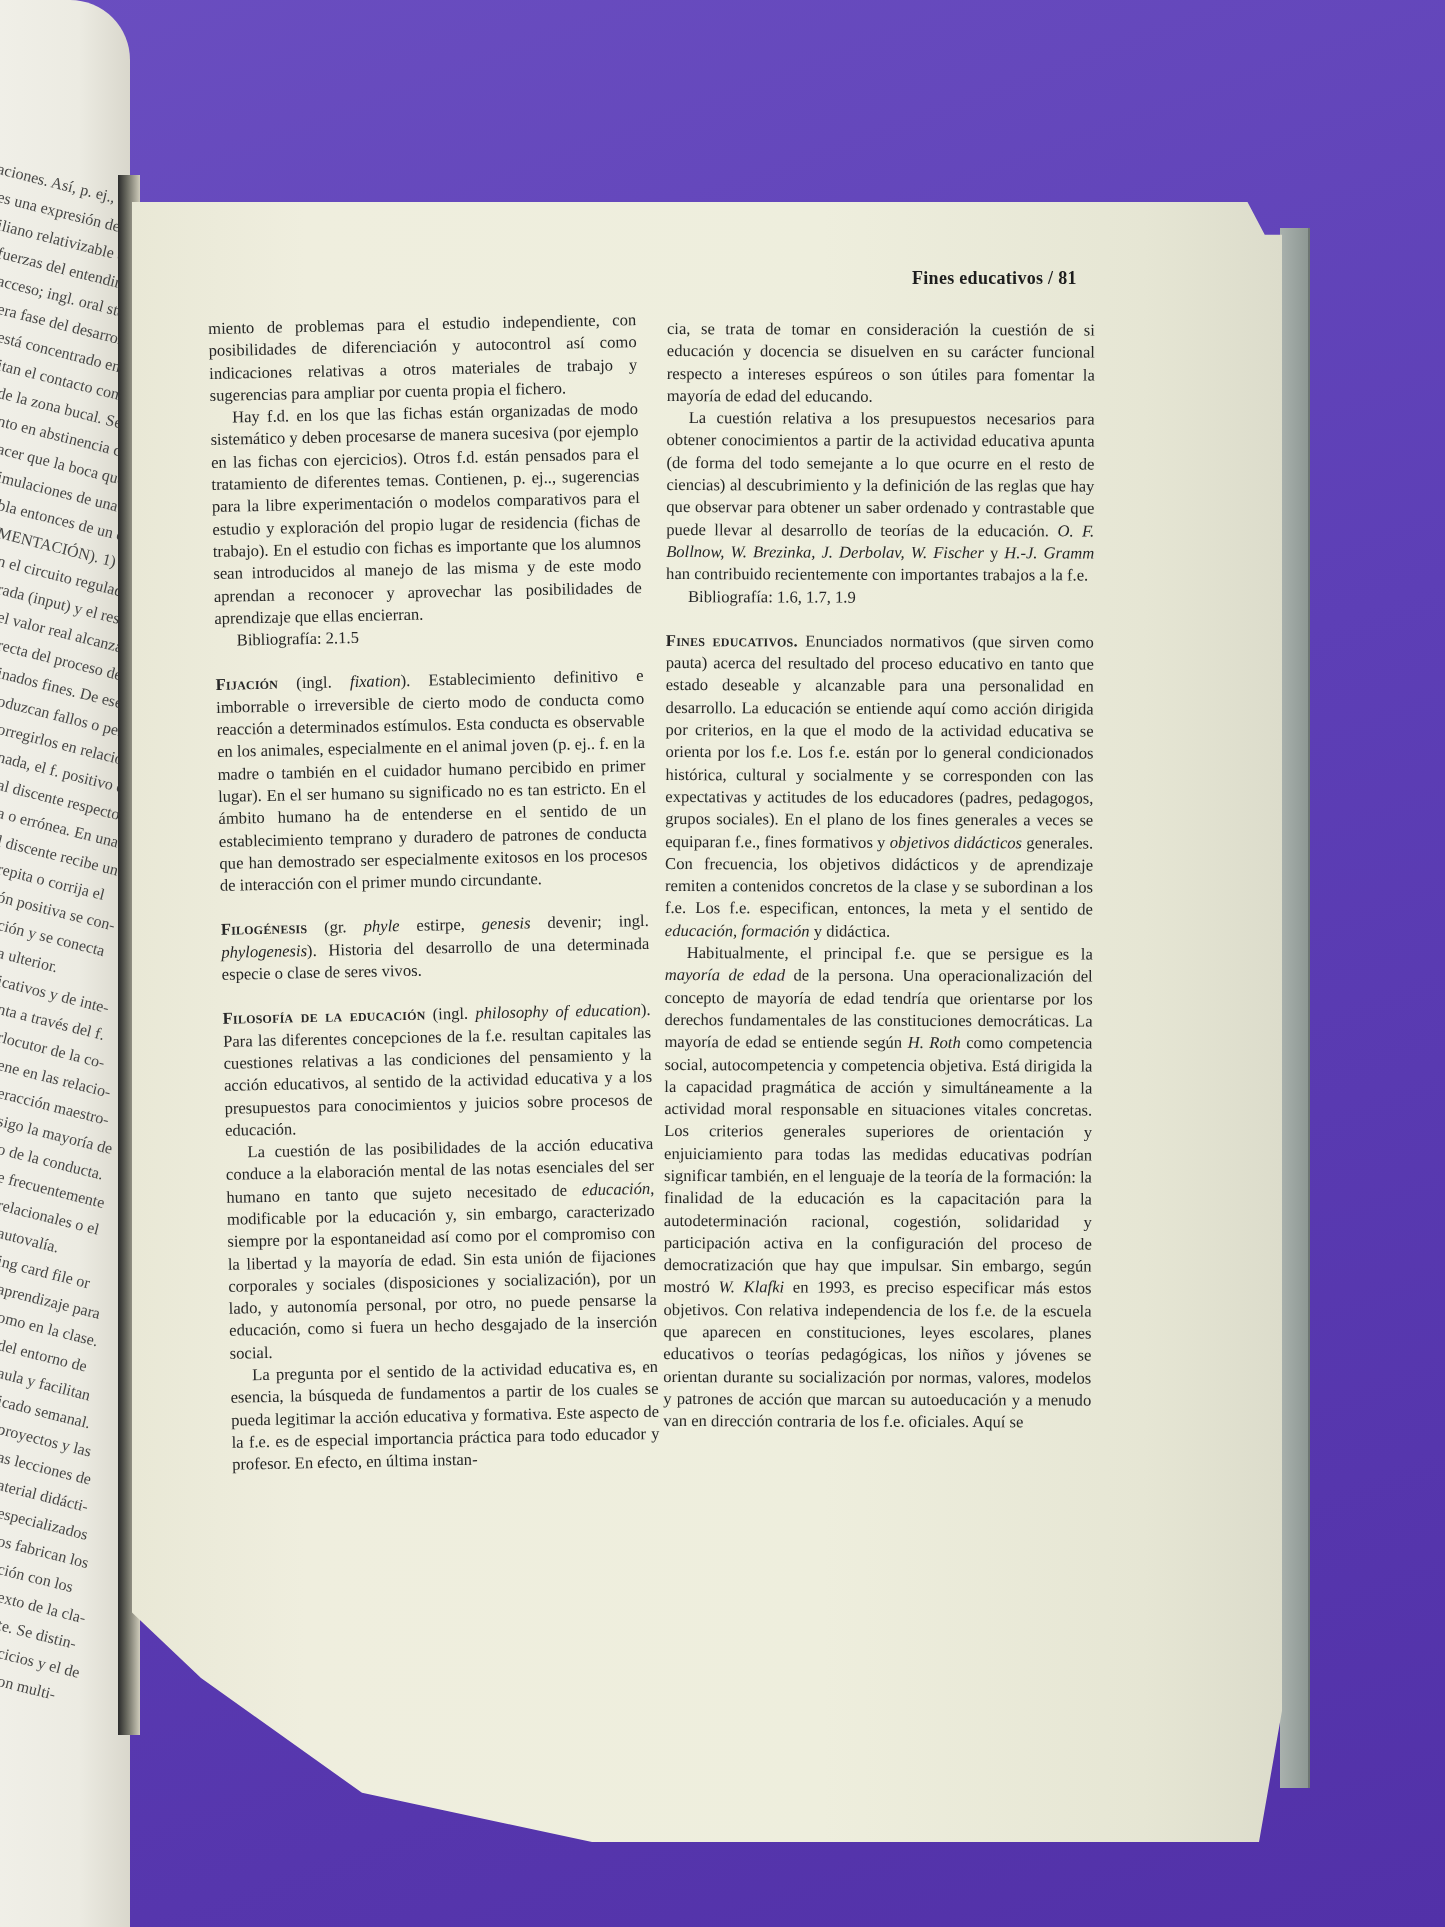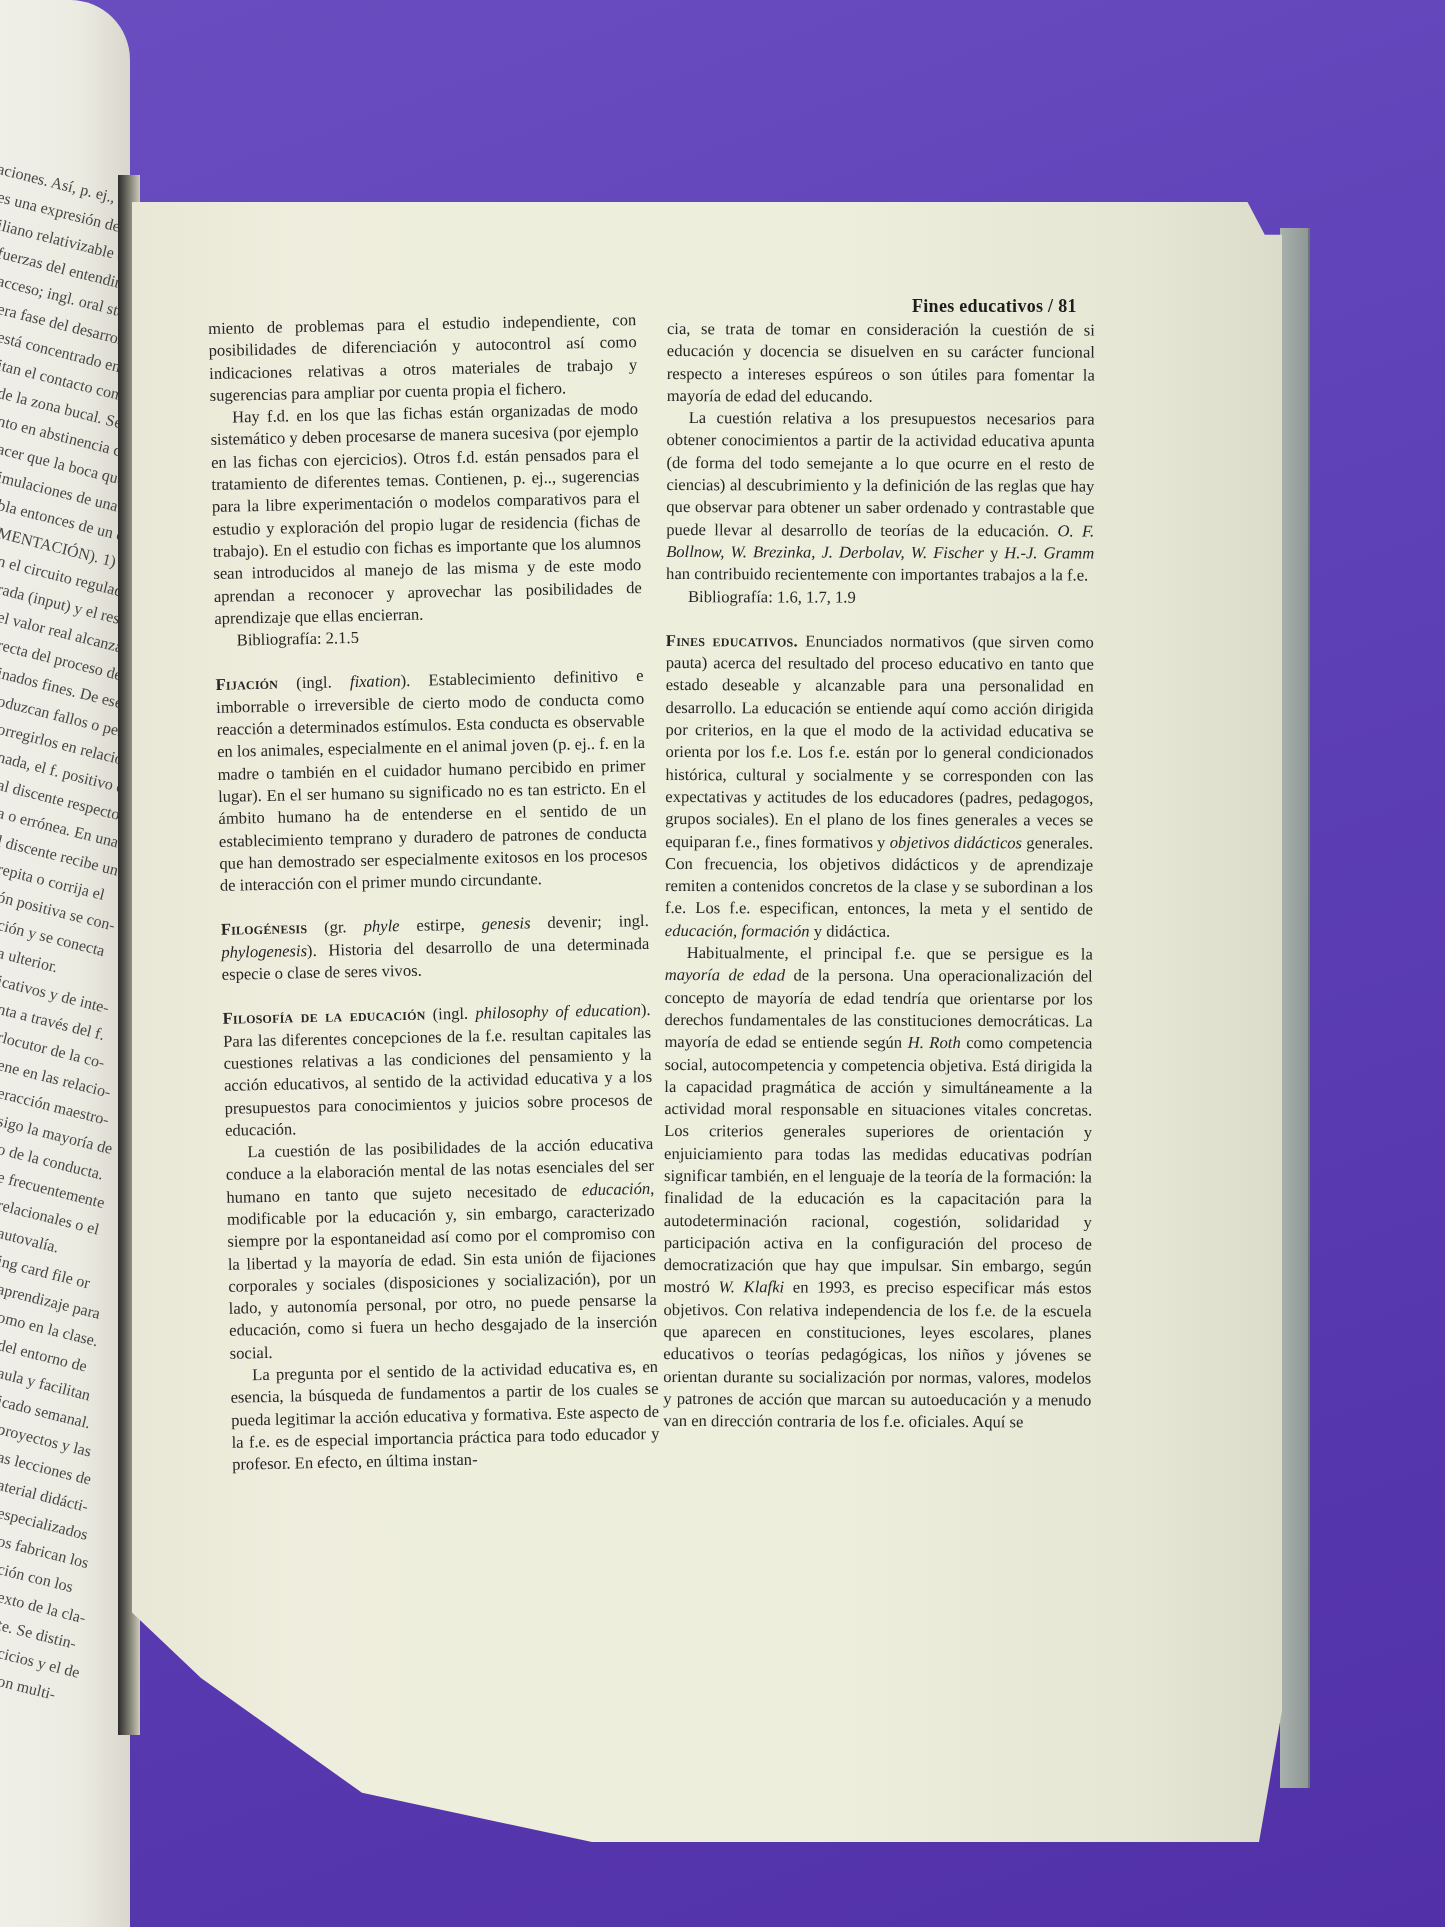--- a/index.html
+++ b/index.html
@@ -27,21 +27,21 @@
     background: linear-gradient(90deg, #a9b1ad, #8e9894);
     border-right: 2px solid #6d7672;
   }
   .page {
     position: absolute; left: 132px; top: 202px; width: 1150px; height: 1640px;
     background: linear-gradient(90deg, #e9e8d6 0%, #efeede 15%, #eeeedd 60%, #e6e6d4 88%, #dcdccb 100%);
     border-radius: 0 10px 0 0;
     clip-path: polygon(0 0, 97% 0, 98.5% 2%, 100% 2%, 100% 92%, 98% 100%, 40% 100%, 20% 97%, 6% 90%, 0 86%);
   }
   .running-head {
-    position: absolute; left: 912px; top: 296px; font-size: 18px; font-weight: bold; color: #1d1d1d;
+    position: absolute; left: 912px; top: 268px; font-size: 18px; font-weight: bold; color: #1d1d1d;
     letter-spacing: .3px;
   }
   .col {
     position: absolute; top: 318px; width: 428px; font-size: 16.6px; line-height: 22.3px;
     color: #262626; text-align: justify; hyphens: manual;
   }
   .col.left { left: 208px; transform: rotate(-1.2deg); transform-origin: left top; }
   .col.right { left: 667px; transform: rotate(0.2deg); transform-origin: left top; }
   .col p { margin: 0; }
   .col p.indent { text-indent: 22px; }

